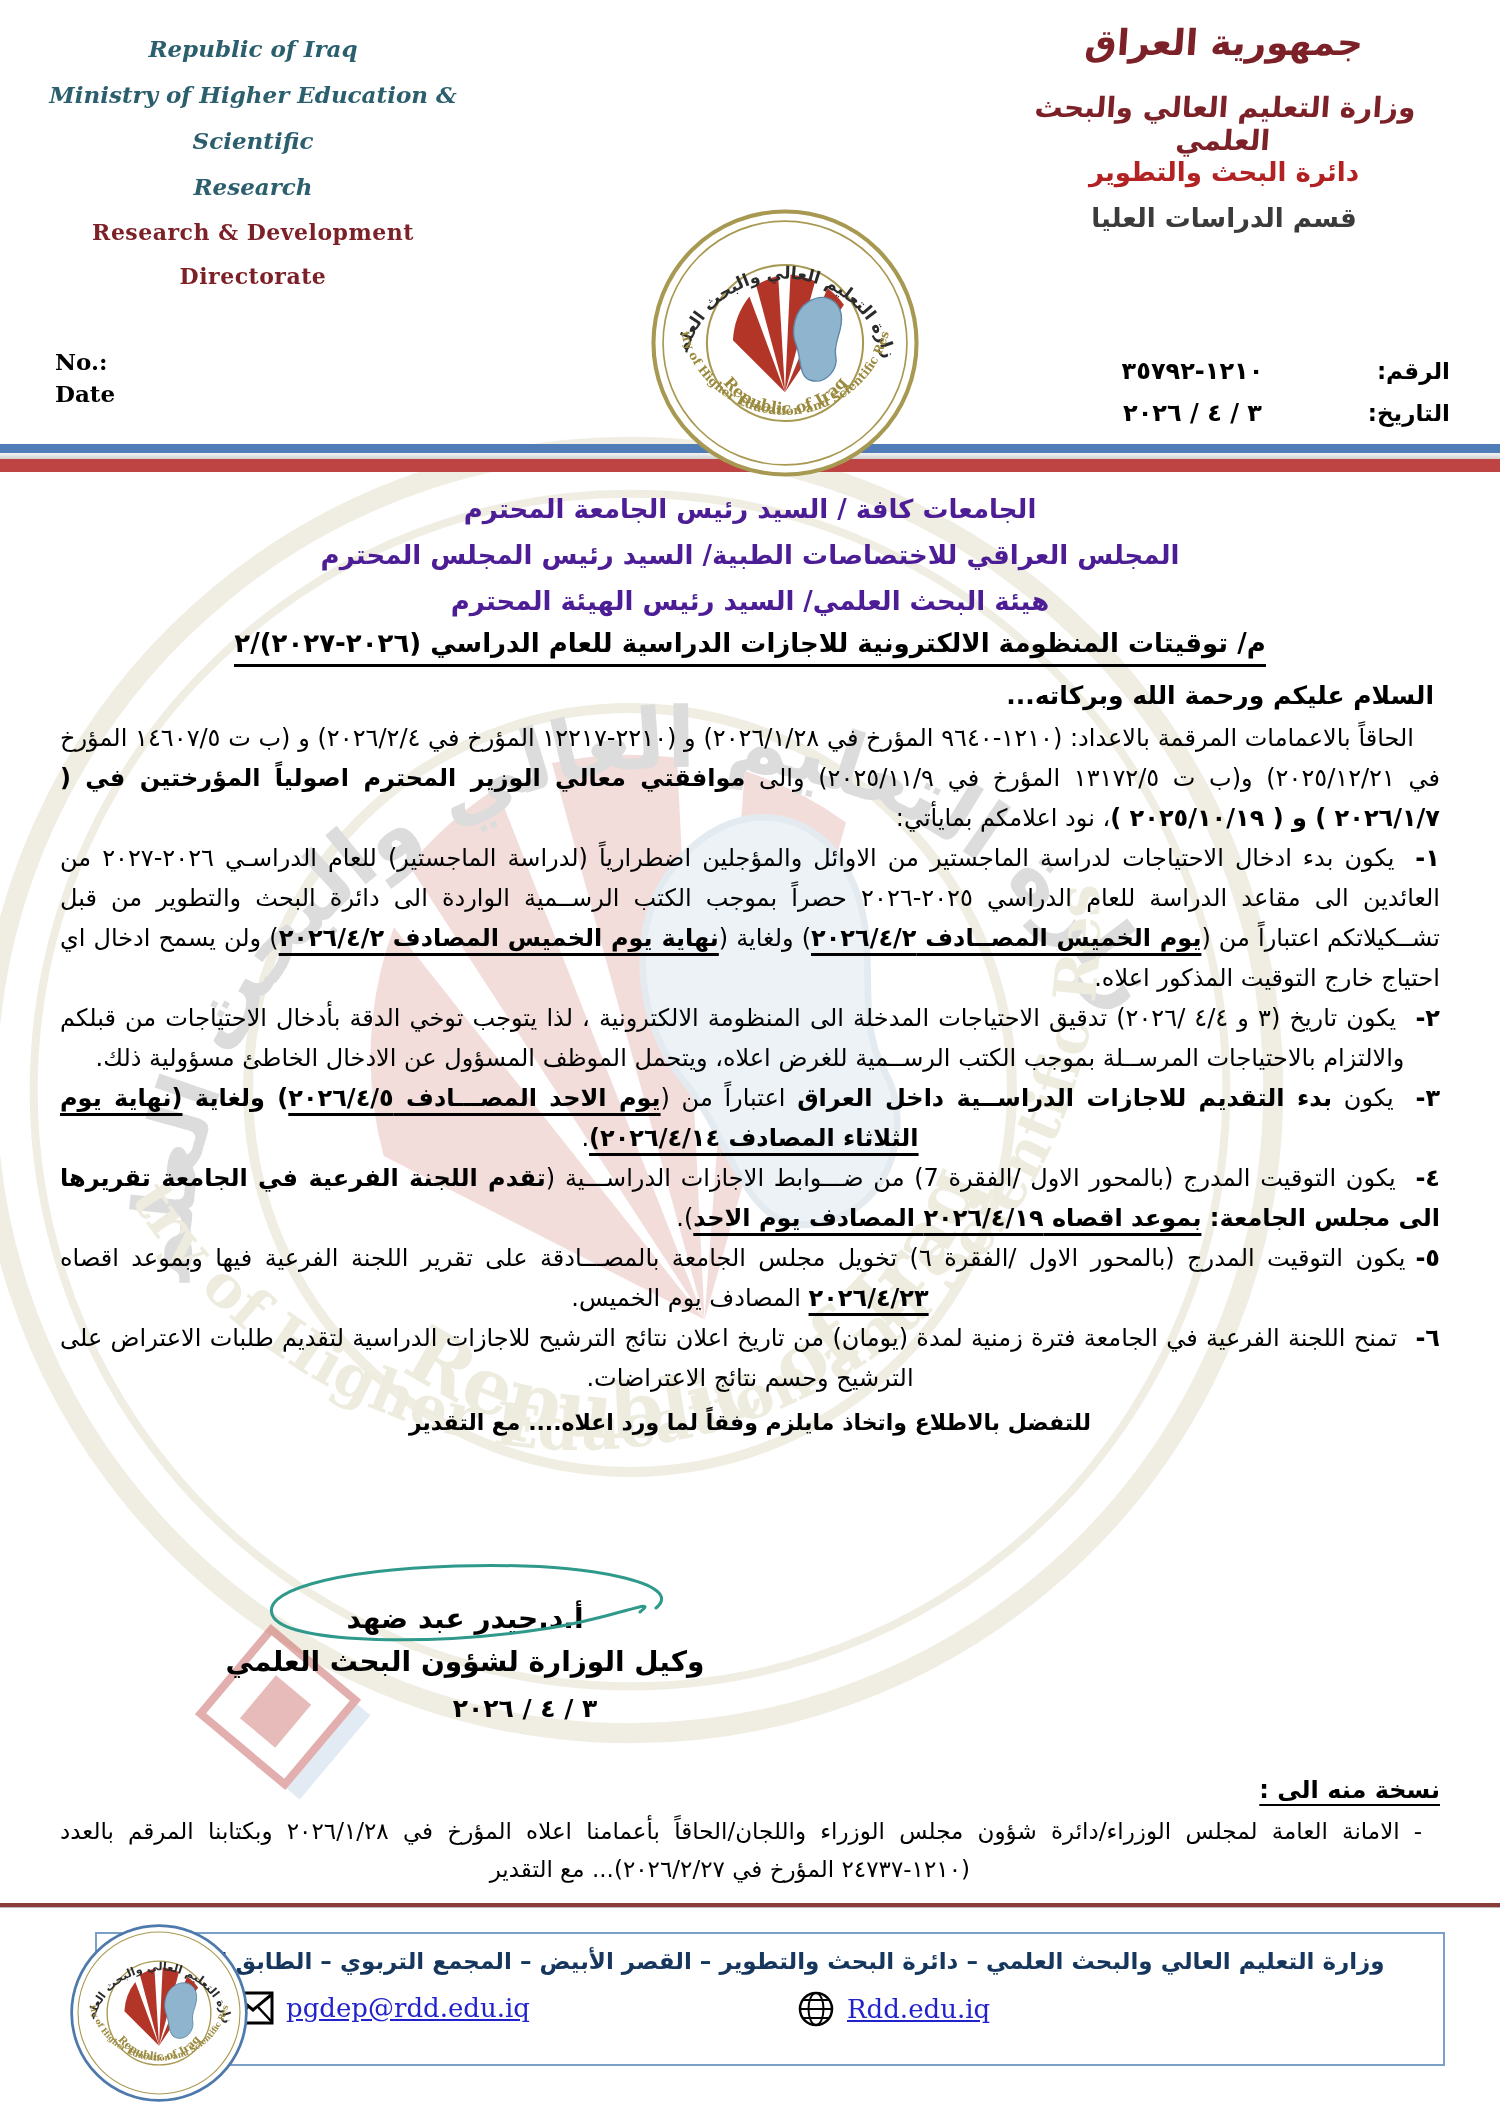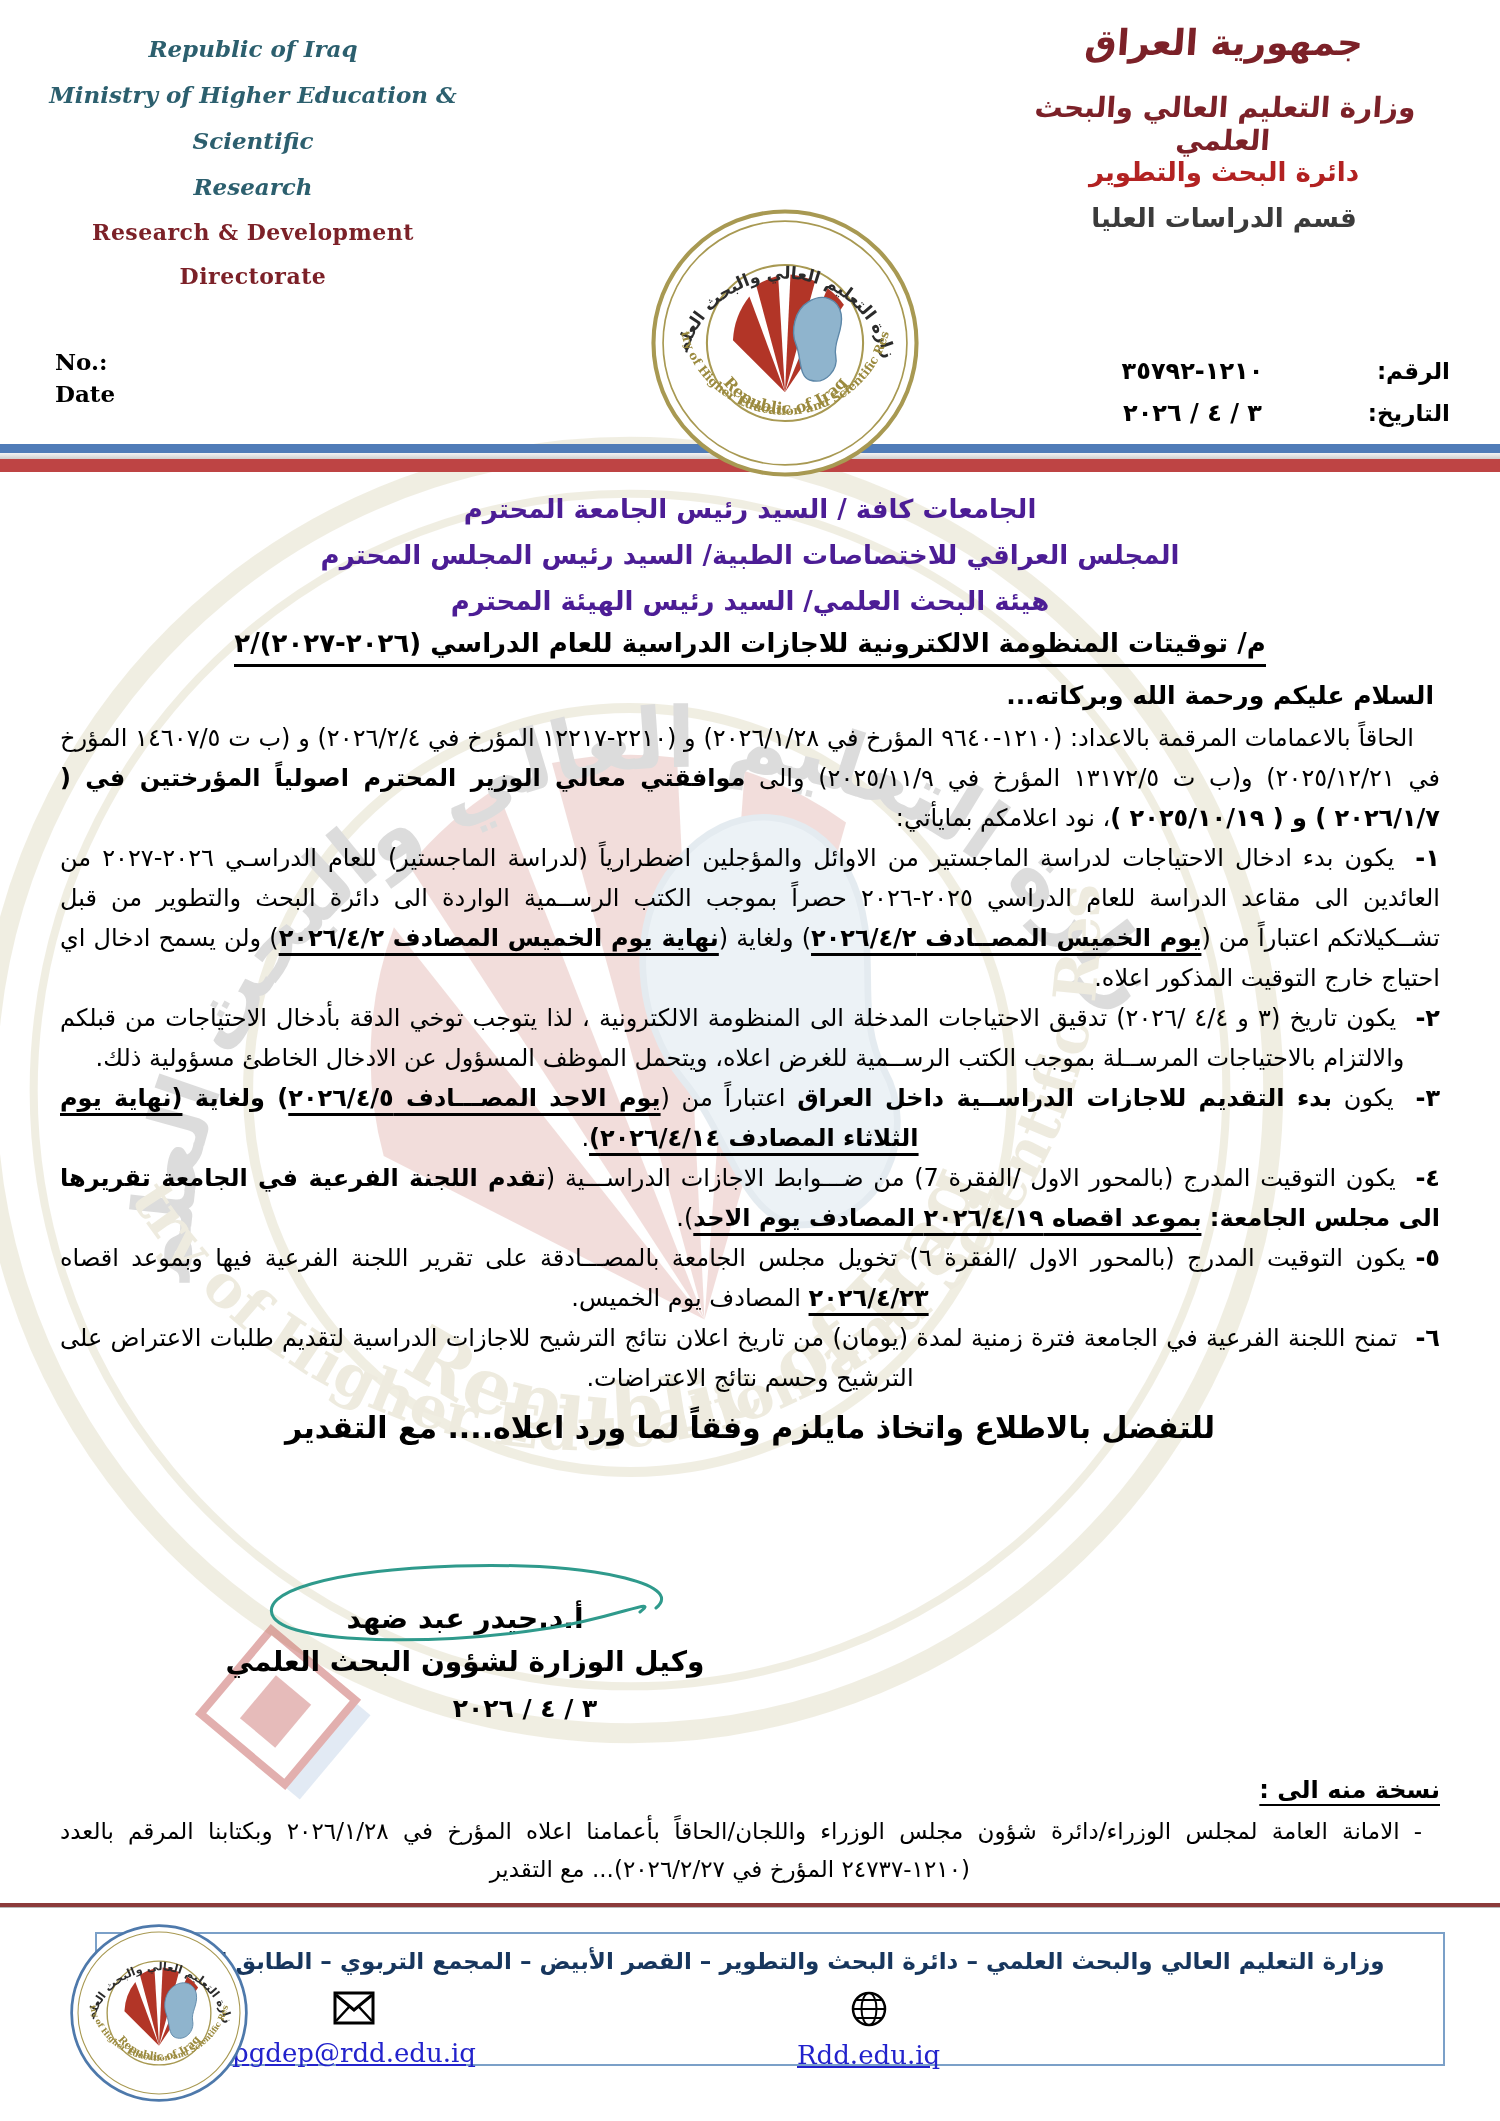--- a/index.html
+++ b/index.html
@@ -41,21 +41,21 @@
   .subject-wrap{text-align:center;margin-top:4px;}
   .subject{display:inline-block;font-weight:bold;font-size:26px;
     border-bottom:3px solid #000;padding-bottom:6px;color:#000;text-align:right;}
   .greeting{font-weight:bold;font-size:25px;margin-top:14px;text-indent:6px;color:#000;}
   .intro{text-align:justify;font-size:24px;line-height:40px;margin-top:8px;text-indent:26px;color:#000;}
   .item{text-align:justify;font-size:24px;line-height:40px;color:#000;}
   .item .num{margin-left:10px;}
   .last-center{text-align-last:center;}
   .b{font-weight:bold;}
   .u{text-decoration:underline;text-decoration-thickness:2.5px;text-underline-offset:7px;}
-  .closing{text-align:center;font-weight:bold;font-size:30px;margin-top:12px;color:#000;}
+  .closing{text-align:center;font-weight:bold;font-size:22px;margin-top:12px;color:#000;}
   
   .sig{position:absolute;left:210px;top:1556px;width:510px;text-align:center;z-index:2;direction:rtl;}
   .sig-squiggle{position:absolute;left:10px;top:0;}
   .sig-name{margin-top:46px;font-weight:bold;font-size:28px;color:#000;}
   .sig-title{margin-top:10px;font-weight:bold;font-size:28px;color:#000;}
   .sig-date{margin-top:16px;font-weight:bold;font-size:25px;color:#000;transform:translateX(60px);}
   
   .cc{position:absolute;left:60px;right:60px;top:1776px;direction:rtl;z-index:2;}
   .cc-head{display:inline-block;font-weight:bold;font-size:24px;color:#000;
     text-decoration:underline;text-decoration-thickness:2px;text-underline-offset:6px;margin-bottom:8px;}
@@ -63,21 +63,21 @@
   .cc-dash{padding-right:18px;}
   .cc-text{flex:1;text-align:justify;text-align-last:center;}
   
   .footer-line{position:absolute;left:0;right:0;top:1903px;height:4px;
     background:var(--maroon_line);border-bottom:1px solid #b9b9b9;z-index:1;}
   .footer-box{position:absolute;left:95px;right:55px;top:1932px;height:130px;
     border:2px solid var(--footer_border);z-index:2;background:transparent;}
   .footer-address{margin-top:14px;padding:0 50px 0 30px;text-align:center;direction:rtl;
     color:var(--footer_text);font-weight:bold;font-size:23px;}
   .footer-links{position:relative;margin-top:16px;height:46px;}
-  .link-group{position:absolute;display:flex;align-items:center;gap:12px;flex-direction:column;}
+  .link-group{position:absolute;display:flex;align-items:center;gap:12px;}
   .lg-email{left:135px;}
   .lg-web{left:700px;}
   .footer-box a{font-family:"DejaVu Serif",serif;font-size:26px;color:var(--link_blue);
     text-decoration:underline;}
 </style>
 </head>
 <body>
 
 <div class="page">
 

